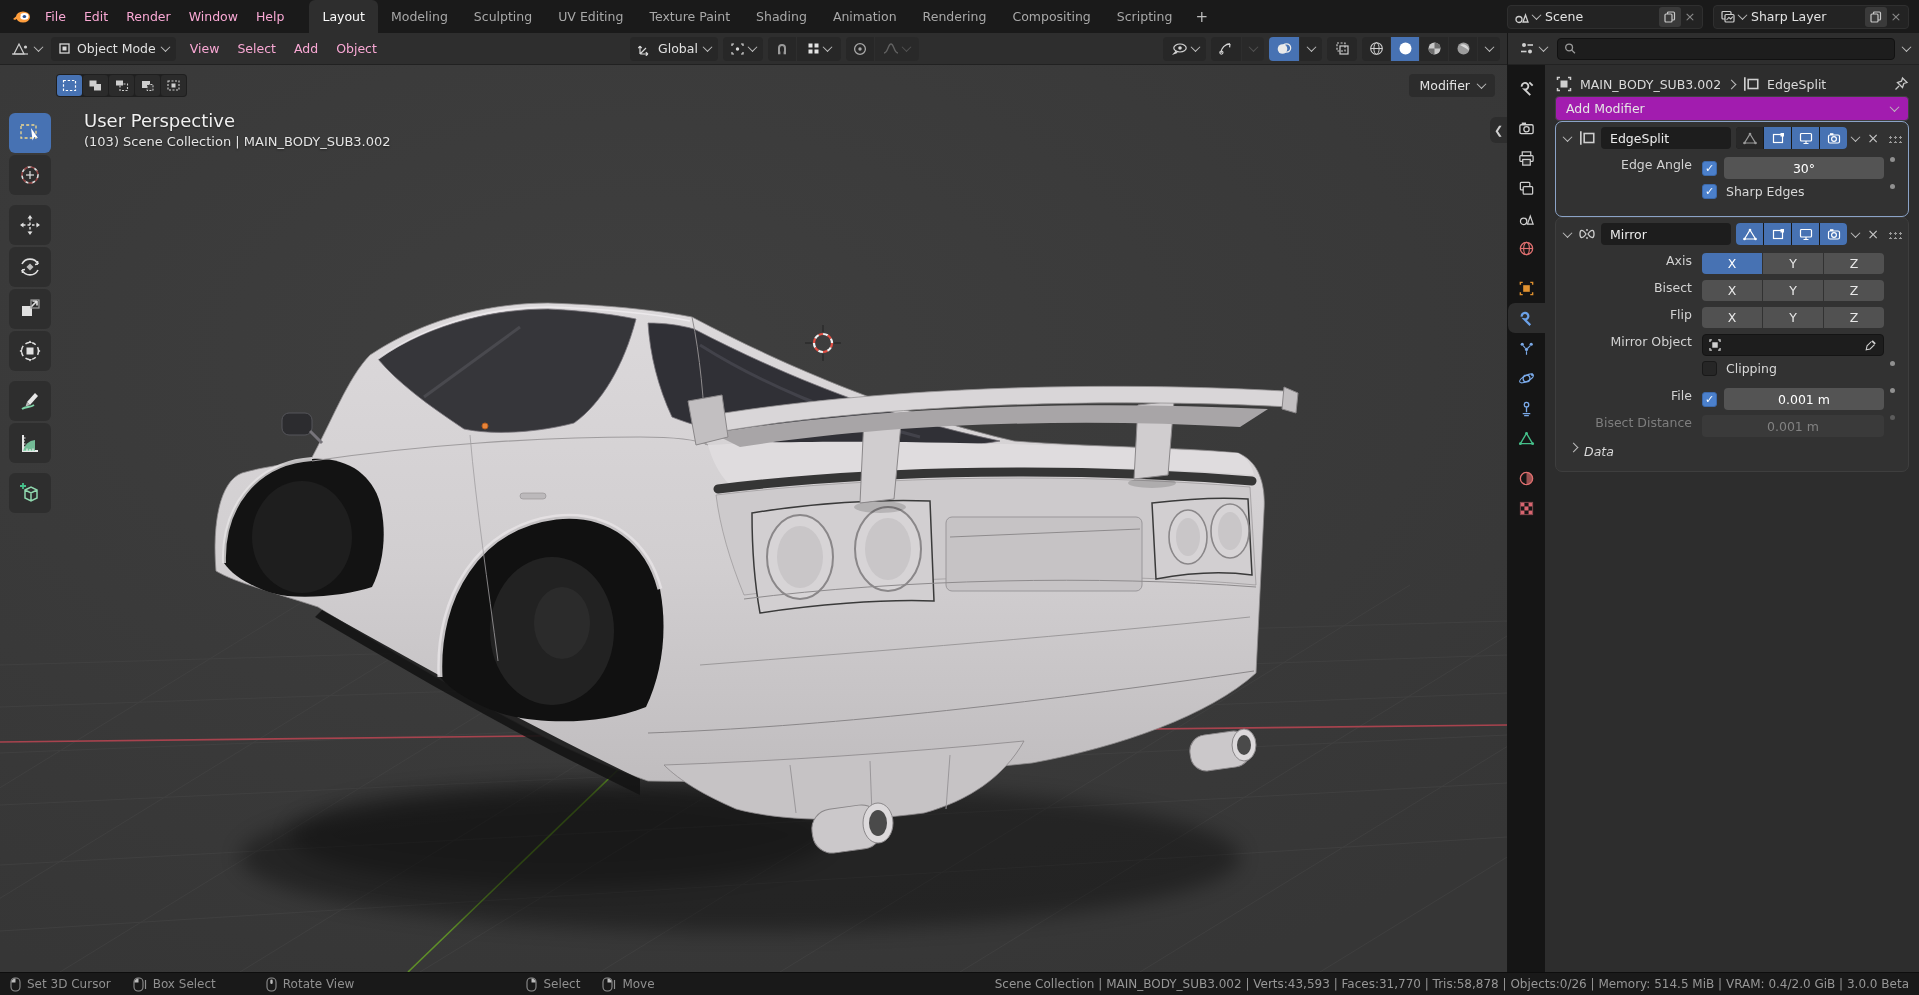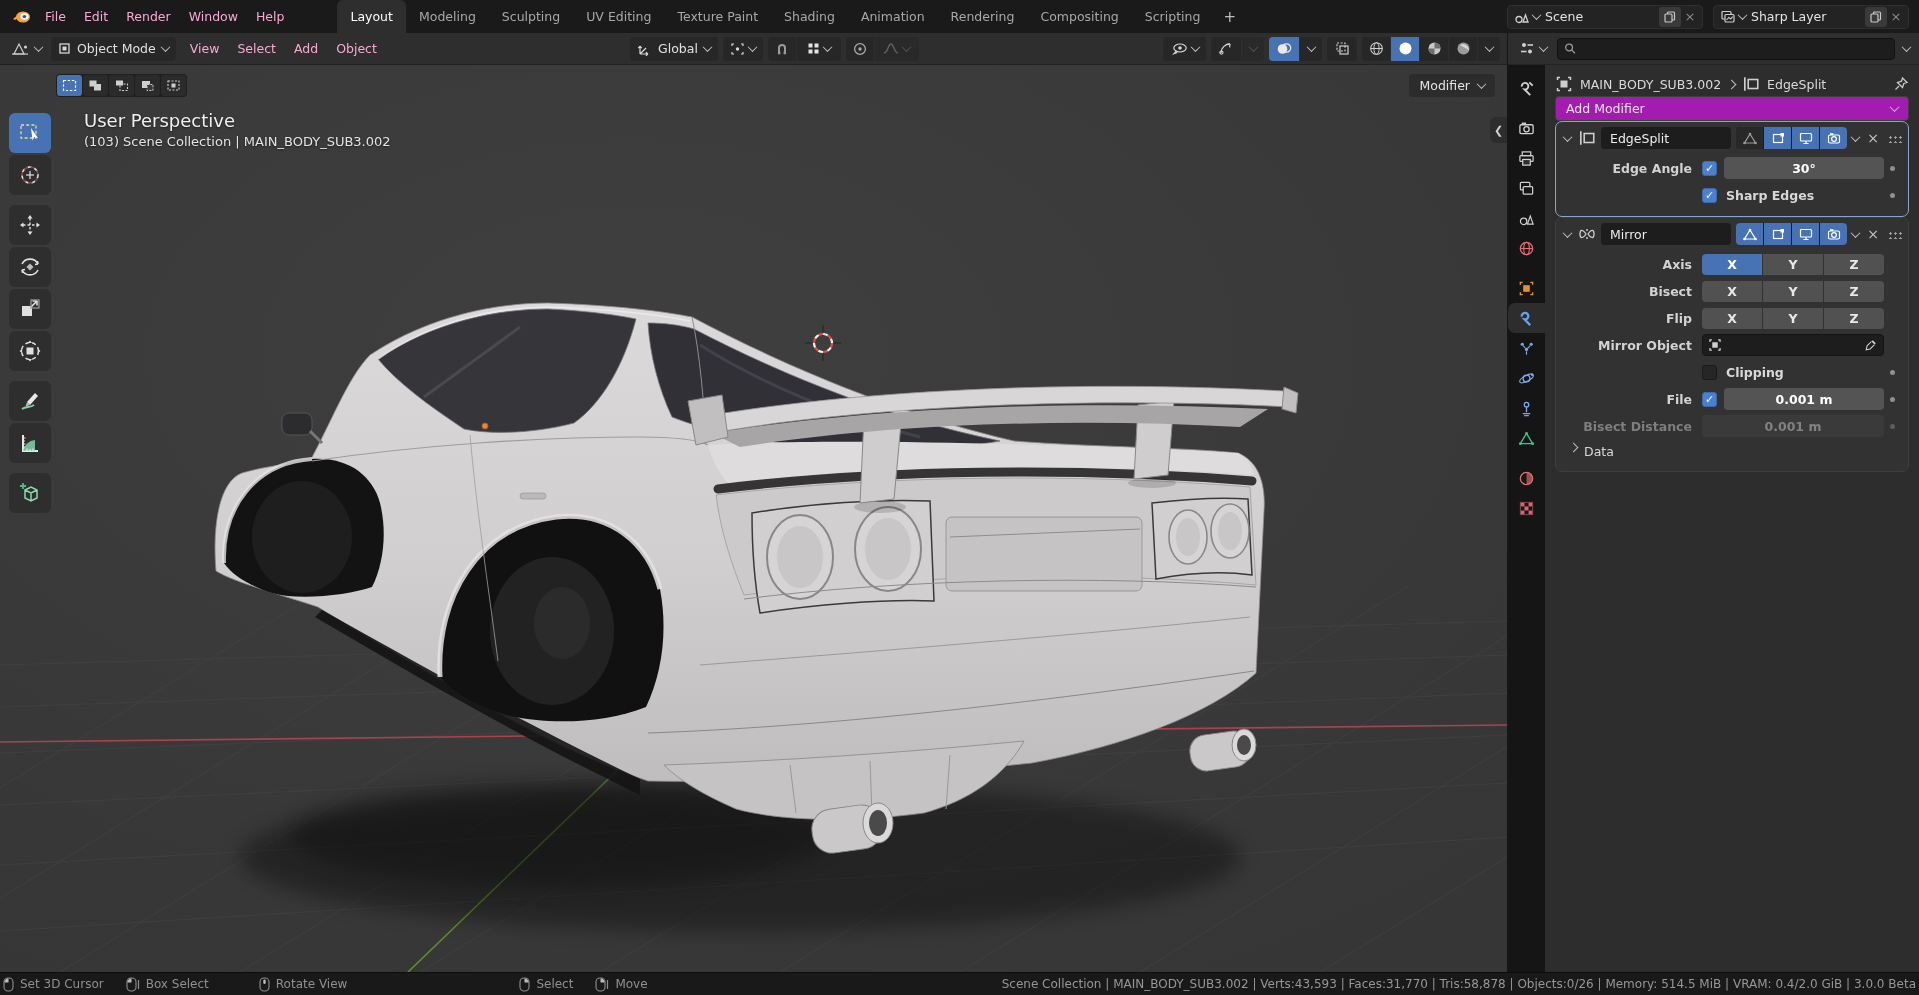--- a/index.html
+++ b/index.html
@@ -10,21 +10,21 @@
     position:relative;
   }
   svg { display:block; }
 
   
   .topbar { height:33px; background:#1a1a1a; display:flex; align-items:center; padding:0 6px; }
   .app-logo { width:26px; height:26px; display:flex; align-items:center; justify-content:center; margin:0 2px; }
   .menu-item { padding:4px 9px; border-radius:4px; color:#f9a8d4; white-space:nowrap; }
   .ws-tabs { display:flex; align-items:stretch; height:33px; margin-left:16px; }
   .ws-tab { display:flex; align-items:center; padding:0 13px; color:#a8a8a8; border-radius:6px 6px 0 0; white-space:nowrap; }
-  .ws-tab.active { background:#2e2e2e; color:#fcfcfc;margin-left:28px; }
+  .ws-tab.active { background:#2e2e2e; color:#fcfcfc; }
   .ws-add { display:flex; align-items:center; padding:0 10px; color:#bdbdbd; font-size:15px; }
   .topbar-right { margin-left:auto; display:flex; gap:10px; padding-right:4px; }
   .id-selector { display:flex; align-items:center; background:#232323; border:1px solid #2f2f2f; border-radius:4px; height:24px; width:196px; padding:0 3px; }
   .id-selector .id-icon { display:flex; align-items:center; padding:0 3px; }
   .id-selector .id-label { flex:1; color:#e2e2e2; padding-left:5px; white-space:nowrap; overflow:hidden; }
   .mini-btn { width:22px; height:20px; display:flex; align-items:center; justify-content:center; background:#3a3a3a; border-radius:3px; color:#c8c8c8; }
   .mini-x { width:18px; height:20px; display:flex; align-items:center; justify-content:center; color:#8a8a8a; font-size:13px; }
   .chev { width:7px; height:7px; border-right:1.6px solid #bdbdbd; border-bottom:1.6px solid #bdbdbd; transform:rotate(45deg) translate(-1px,-1px); flex-shrink:0; }
   .chev.dim { border-color:#6f6f6f; }
   .chev.right { transform:rotate(-45deg); }
@@ -90,21 +90,21 @@
   .mod-header { display:flex; align-items:center; gap:5px; padding:5px 6px 4px 6px; }
   .name-field { flex:1; min-width:0; height:22px; background:#1d1d1d; border-radius:4px; display:flex; align-items:center; padding:0 9px; color:#ececec; }
   .tgl-group { display:flex; gap:1px; background:#191919; border-radius:4px; overflow:hidden; }
   .tgl { width:27px; height:22px; display:flex; align-items:center; justify-content:center; background:#282828; }
   .tgl.on { background:#4772b3; }
   .icon-sq { width:18px; height:18px; display:flex; align-items:center; justify-content:center; }
   .x-btn { width:18px; text-align:center; color:#c4c4c4; font-size:14px; }
   .grip { width:15px; height:9px; background-image:radial-gradient(#9a9a9a 1.1px, transparent 1.2px); background-size:5px 5px; background-position:1px 1px; }
   .mod-body { padding:4px 8px 10px 8px; display:flex; flex-direction:column; gap:5px; }
 
-  .prow { display:flex; align-items:center; height:22px;font-weight:bold; }
+  .prow { display:flex; align-items:flex-start; height:22px; }
   .plabel { width:138px; flex-shrink:0; text-align:right; padding-right:10px; color:#d2d2d2; white-space:nowrap; }
   .plabel.dim { color:#7e7e7e; }
   .pwidgets { flex:1; display:flex; align-items:center; gap:7px; min-width:0; }
   .dotcol { width:16px; flex-shrink:0; display:flex; justify-content:center; }
   .dot { width:5px; height:5px; border-radius:50%; background:#909090; }
   .dot.dim { background:#5c5c5c; }
 
   .cb { width:15px; height:15px; border-radius:3px; background:#262626; border:1px solid #191919; display:flex; align-items:center; justify-content:center; color:#fff; font-size:11px; line-height:1; flex-shrink:0; }
   .cb.checked { background:#4b80cc; border-color:#3c69ab; }
   .cb-label { color:#d8d8d8; padding-left:2px; }
@@ -112,24 +112,24 @@
   .vfield { flex:1; height:22px; background:#545454; border-radius:4px; display:flex; align-items:center; justify-content:center; color:#fff; }
   .vfield.disabled { background:#3a3a3a; color:#828282; }
   .seg3 { flex:1; display:flex; gap:1px; }
   .seg3 .axis-btn { flex:1; height:21px; background:#515151; color:#e8e8e8; display:flex; align-items:center; justify-content:center; }
   .seg3 .axis-btn:first-child { border-radius:4px 0 0 4px; }
   .seg3 .axis-btn:last-child { border-radius:0 4px 4px 0; }
   .seg3 .axis-btn.on { background:#4772b3; color:#fff; }
   .ofield { flex:1; height:22px; background:#1d1d1d; border:1px solid #141414; border-radius:4px; display:flex; align-items:center; gap:6px; padding:0 5px; }
   .ofield .stretch { flex:1; }
 
-  .subpanel-row { display:flex; gap:7px; padding:2px 2px; color:#d8d8d8; }
+  .subpanel-row { display:flex; gap:7px; padding:2px 2px; color:#d8d8d8;font-style:italic; }
 
   
-  .statusbar { position:absolute; bottom:0; left:0; right:0; height:23px; background:#191919; border-top:1px solid #0d0d0d; display:flex; align-items:center; padding:0 3px; color:#909090; font-size:12px; }
+  .statusbar { position:absolute; bottom:0; left:0; right:0; height:23px; background:#191919; border-top:1px solid #0d0d0d; display:flex; align-items:center; padding:0 10px; color:#909090; font-size:12px; }
   .hint { display:flex; align-items:center; gap:6px; margin-right:22px; white-space:nowrap; }
   .hint.gap { margin-left:150px; }
   .stats { margin-left:auto; white-space:nowrap; color:#969696; }
 </style>
 </head>
 <body>
 
 <div class="topbar">
   <div class="app-logo">
     <svg width="20" height="18" viewBox="0 0 20 18">

